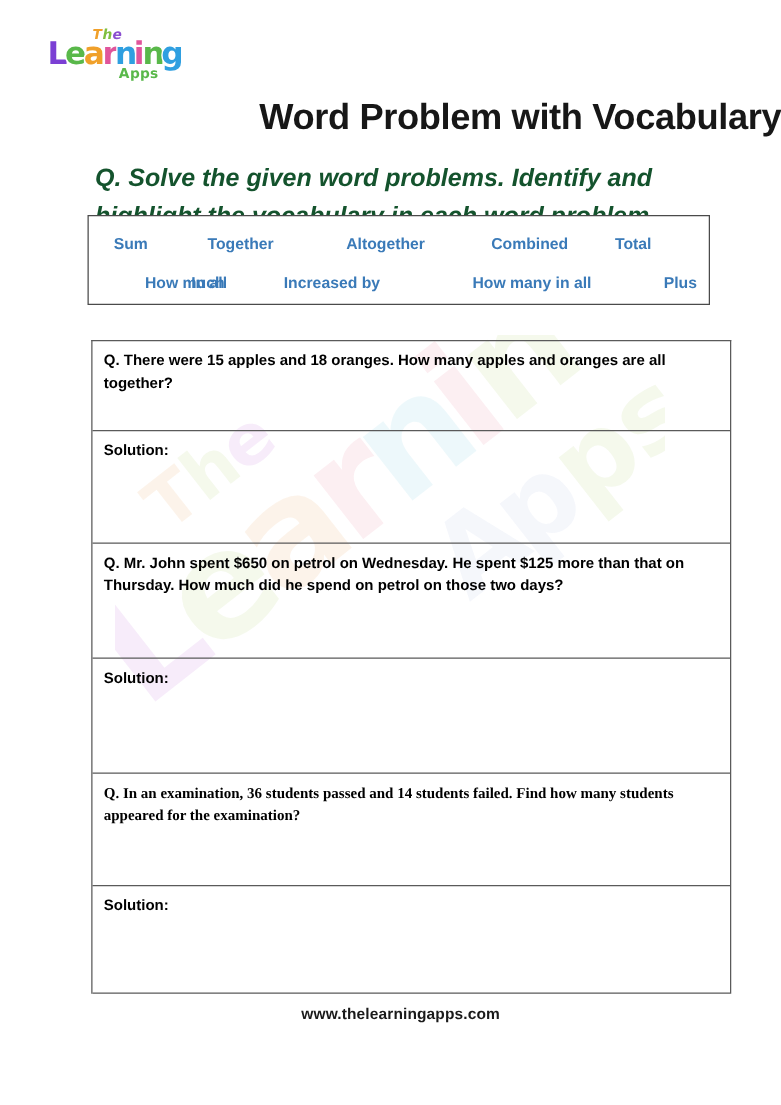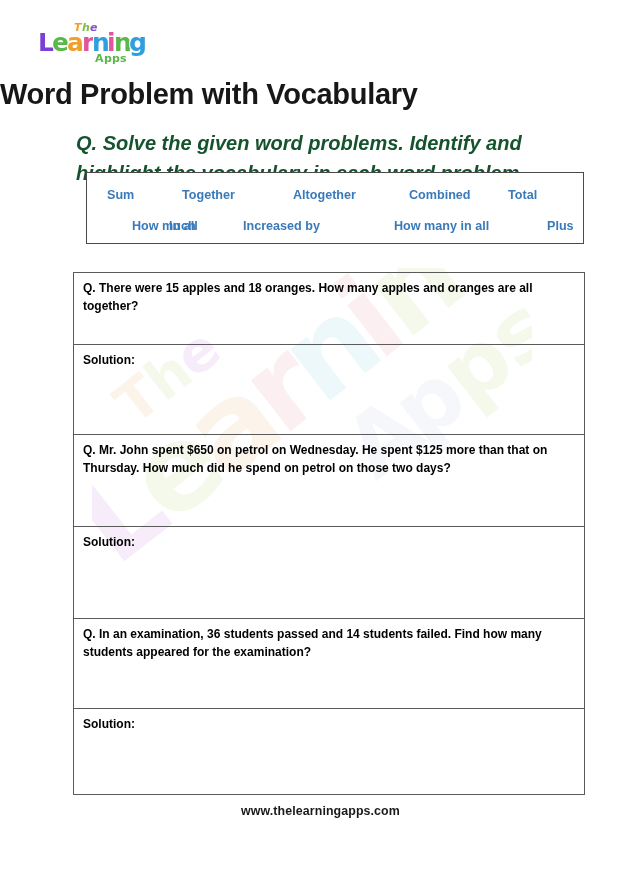--- a/index.html
+++ b/index.html
@@ -25,21 +25,21 @@
     height: 50px;
   }
   .logo svg { display: block; }
 
   
   .title {
     position: absolute;
     left: 0;
     right: 0;
     top: 78px;
-    text-align: left;
+    text-align: right;
     font-size: 29px;
     font-weight: 700;
     letter-spacing: -0.3px;
     color: #171717;
   }
 
   
   .instruction {
     position: absolute;
     left: 76px;
@@ -48,21 +48,21 @@
     font-size: 20px;
     font-weight: 600;
     line-height: 1.52;
     color: #14532d;
     font-style: italic;
   }
 
   
   .vocab-box {
     position: absolute;
-    left: 86px;
+    left: 70px;
     top: 172px;
     width: 498px;
     height: 72px;
     border: 1.3px solid #4a4a4a;
     background: #ffffff;
     box-sizing: border-box;
     z-index: 3;
   }
   .vocab-row {
     position: absolute;
@@ -123,21 +123,21 @@
     padding: 7px 9px 6px 9px;
     font-size: 12px;
     font-weight: 600;
     line-height: 1.48;
     color: #000000;
   }
   .cell.q1   { height: 72px; }
   .cell.s1   { height: 90px; }
   .cell.q2   { height: 92px; }
   .cell.s2   { height: 92px; }
-  .cell.q3   { height: 90px; }
+  .cell.q3   { height: 90px; font-family: Liberation Serif, serif; }
   .cell.s3   { height: 86px; }
 
   
   .footer {
     position: absolute;
     left: 0;
     right: 0;
     top: 804px;
     text-align: center;
     font-size: 12.4px;

